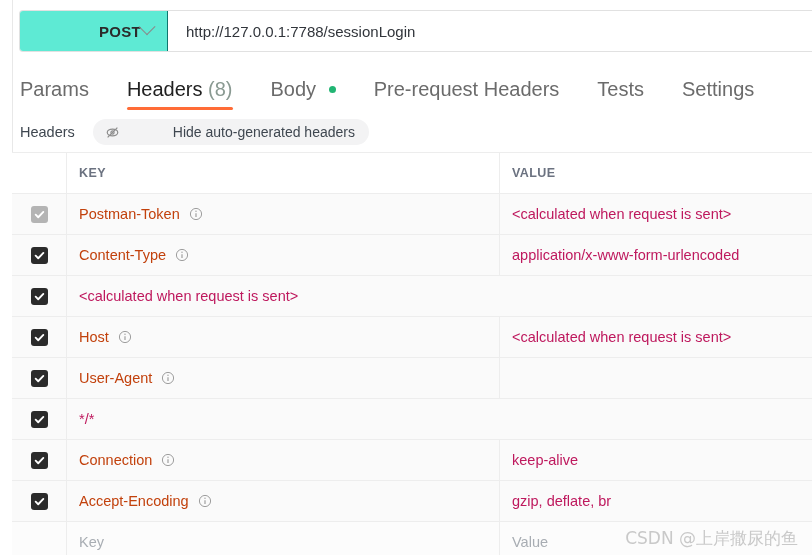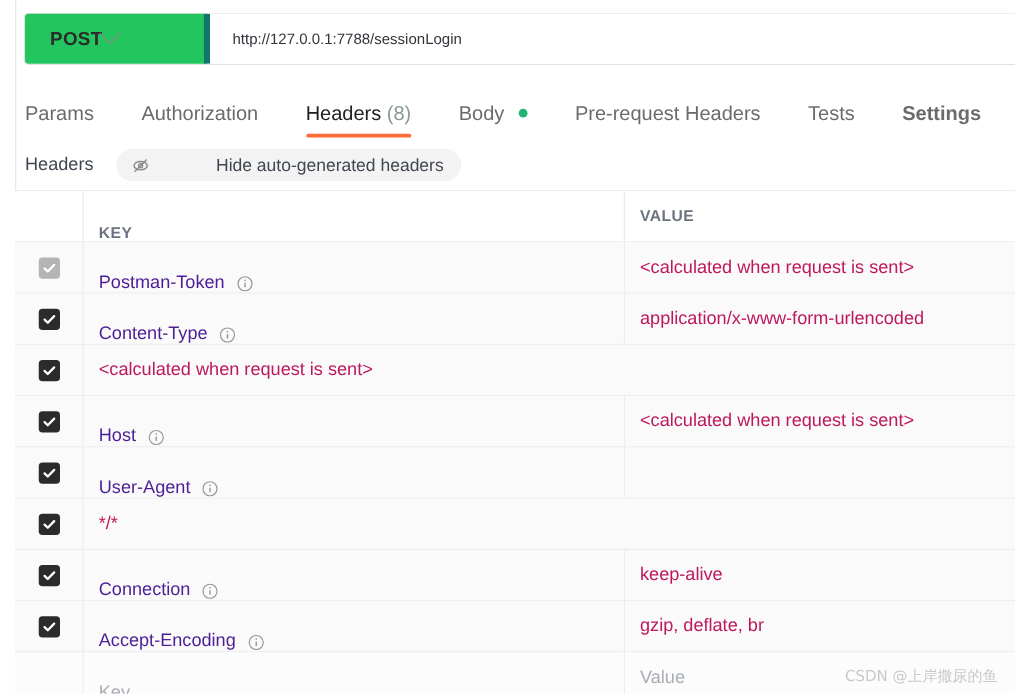--- a/index.html
+++ b/index.html
@@ -38,26 +38,26 @@
     height: 42px;
     display: flex;
     align-items: stretch;
     border: 1px solid #e1e1e1;
     border-right: none;
     border-radius: 4px 0 0 4px;
     background: #ffffff;
   }
   .method-select {
     width: 148px;
-    background: #22c55e;
-    display: flex;
-    align-items: center;
-    justify-content: flex-start;
+    background: #5eead4;
+    display: flex;
+    align-items: center;
+    justify-content: flex-end;
     padding: 0 14px 0 20px;
-    border-right: 5px solid #0f766e;
+    border-right: 1px solid #0f766e;
     border-radius: 3px 0 0 3px;
     cursor: pointer;
   }
   .method-label {
     font-size: 15px;
     font-weight: bold;
     color: #2b2b2b;
     letter-spacing: .3px;
   }
   .chev {
@@ -65,47 +65,47 @@
     height: 12px;
     border-right: 1.6px solid #8a8a8a;
     border-bottom: 1.6px solid #8a8a8a;
     transform: rotate(45deg) translate(-3px, -3px);
   }
   .url-input {
     flex: 1;
     display: flex;
     align-items: center;
     padding-left: 18px;
-    font-size: 12px;
+    font-size: 15px;
     color: #31353b;
     background: #ffffff;
     cursor: text;
     white-space: nowrap;
     overflow: hidden;
   }
 
   
   .tabs {
     position: absolute;
     left: 20px;
     top: 74px;
     display: flex;
     align-items: flex-end;
     height: 36px;
   }
   .tab {
     position: relative;
-    font-size: 16px;
+    font-size: 20px;
     color: #6b6b6b;
     padding: 0 0 9px 0;
     margin-right: 38px;
     cursor: pointer;
     white-space: nowrap;
   }
-  .tab:last-child { margin-right: 0; font-weight: bold; }
+  .tab:last-child { margin-right: 0; }
   .tab.active { color: #212121; }
   .tab.active::after {
     content: "";
     position: absolute;
     left: 0;
     right: 0;
     bottom: 0;
     height: 3px;
     background: #ff6c37;
     border-radius: 2px;
@@ -181,21 +181,21 @@
     border-right: 1px solid #ededed;
     display: flex;
     align-items: center;
     justify-content: center;
   }
   .cell-key {
     flex: 0 0 433px;
     width: 433px;
     border-right: 1px solid #ededed;
     display: flex;
-    align-items: flex-end;
+    align-items: center;
     padding-left: 12px;
     gap: 9px;
     overflow: hidden;
   }
   .cell-val {
     flex: 1 1 auto;
     display: flex;
     align-items: center;
     padding-left: 12px;
     overflow: hidden;
@@ -217,21 +217,21 @@
     justify-content: center;
     cursor: pointer;
     flex: 0 0 auto;
   }
   .cb.on { background: #2b2b2b; }
   .cb.locked { background: #b4b4b4; }
   .cb svg { display: block; }
 
   .key-text {
     font-size: 14.5px;
-    color: #4c1d95;
+    color: #c2410c;
     white-space: nowrap;
   }
   .val-text {
     font-size: 14.5px;
     color: #be185d;
     white-space: nowrap;
   }
   .ph {
     font-size: 14.5px;
     color: #a8adb3;
@@ -243,21 +243,21 @@
     flex: 0 0 auto;
     display: block;
     cursor: pointer;
   }
 
   
   .watermark {
     position: absolute;
     right: 14px;
     bottom: 5px;
-    font-size: 12px;
+    font-size: 17px;
     color: #c9c9c9;
     white-space: nowrap;
     pointer-events: none;
     font-family: "DejaVu Sans", sans-serif;
   }
 </style>
 </head>
 <body>
 
 <div id="app">
@@ -270,23 +270,20 @@
       <span class="chev"></span>
     </div>
     <div class="url-input">
       <span>http://127.0.0.1:7788/sessionLogin</span>
     </div>
   </div>
 
   <div class="tabs">
     <div class="tab">
       <span>Params</span>
-    </div>
-    <div class="tab">
-      <span>Authorization</span>
     </div>
     <div class="tab active">
       <span>Headers</span>
       <span class="count">(8)</span>
     </div>
     <div class="tab">
       <span>Body</span>
       <span class="dot"></span>
     </div>
     <div class="tab">

